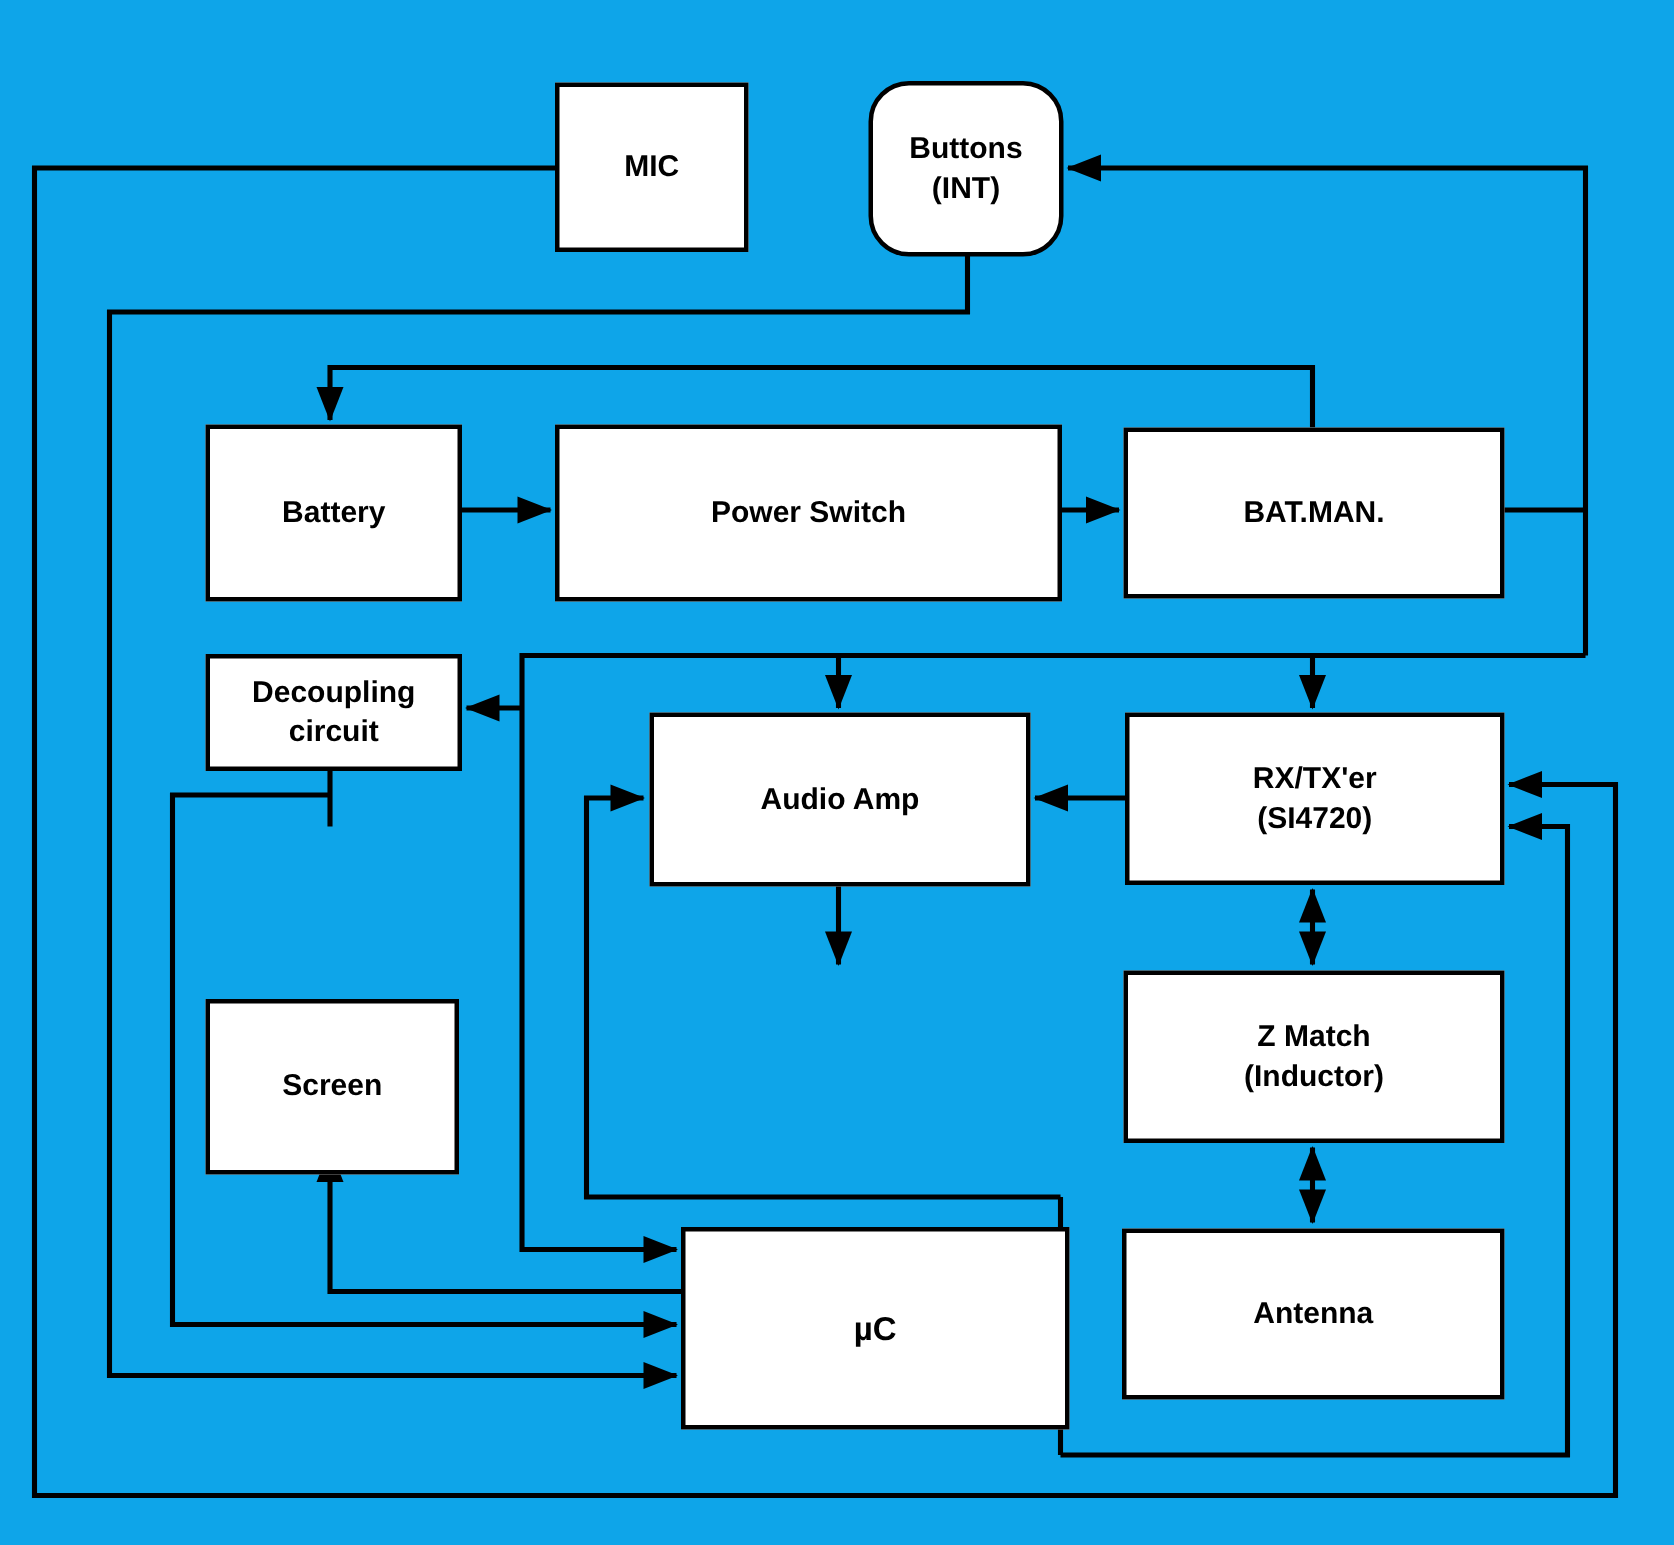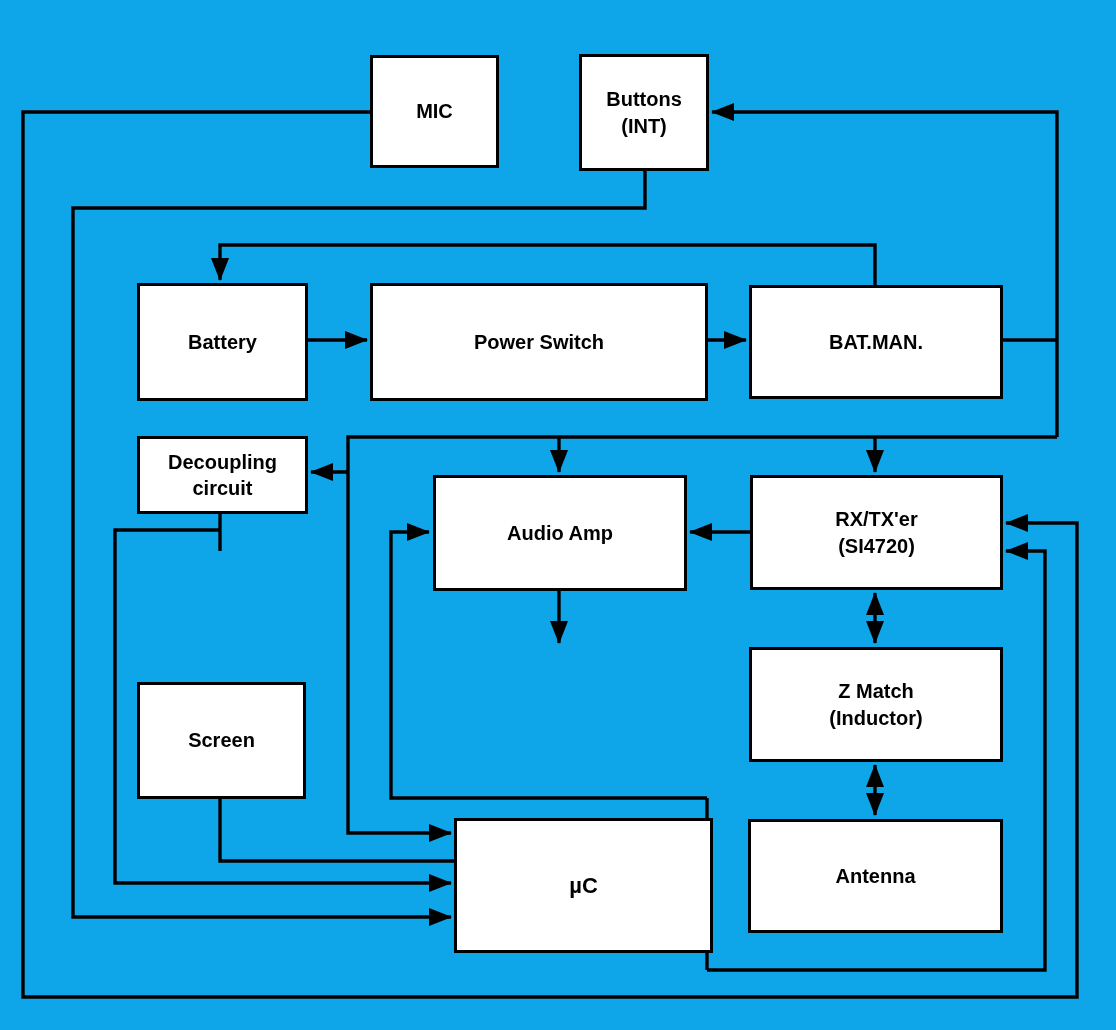--- a/index.html
+++ b/index.html
@@ -17,29 +17,29 @@
     background:#ffffff;
     border:3px solid #000000;
     display:flex;align-items:center;justify-content:center;
     text-align:center;
     font-weight:bold;font-size:20px;line-height:1.32;
     color:#000000;
     white-space:pre-line;
     z-index:2;
   }
   #n-mic        {left:370px;top:55px; width:129px;height:113px;}
-  #n-buttons    {left:579px;top:54px; width:130px;height:117px;}
+  #n-buttons    {left:579px;top:54px; width:130px;height:117px;border-radius:27px;}
   #n-battery    {left:137px;top:283px;width:171px;height:118px;}
   #n-power_switch{left:370px;top:283px;width:338px;height:118px;}
   #n-bat_man    {left:749px;top:285px;width:254px;height:114px;}
   #n-decoupling {left:137px;top:436px;width:171px;height:78px;}
   #n-xtal       {left:137px;top:551px;width:170px;height:39px;line-height:1;}
   #n-audio_amp  {left:433px;top:475px;width:254px;height:116px;}
   #n-rx_tx      {left:750px;top:475px;width:253px;height:115px;}
-  #n-screen     {left:137px;top:682px;width:169px;height:117px;}
+  #n-screen     {left:137px;top:666px;width:169px;height:117px;}
   #n-speaker    {left:432px;top:647px;width:254px;height:116px;}
   #n-z_match    {left:749px;top:647px;width:254px;height:115px;}
   #n-uc         {left:454px;top:818px;width:259px;height:135px;font-size:22px;}
   #n-antenna    {left:748px;top:819px;width:255px;height:114px;}
 </style>
 </head>
 <body>
 
 <div class="stage">
 

